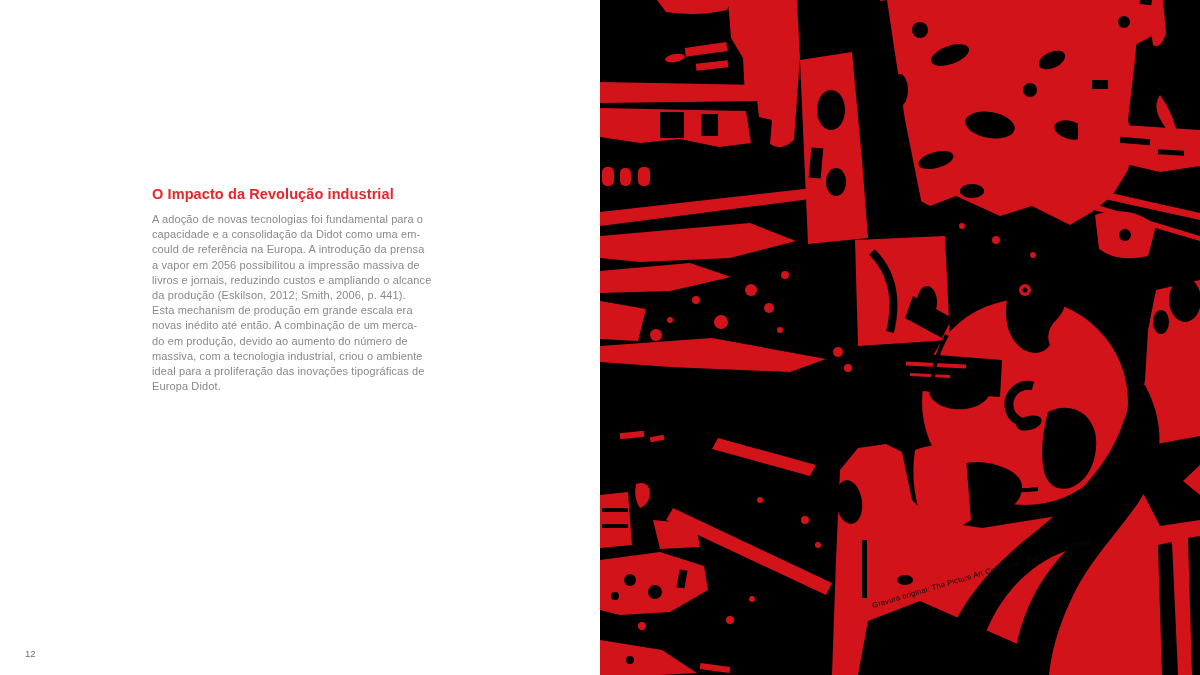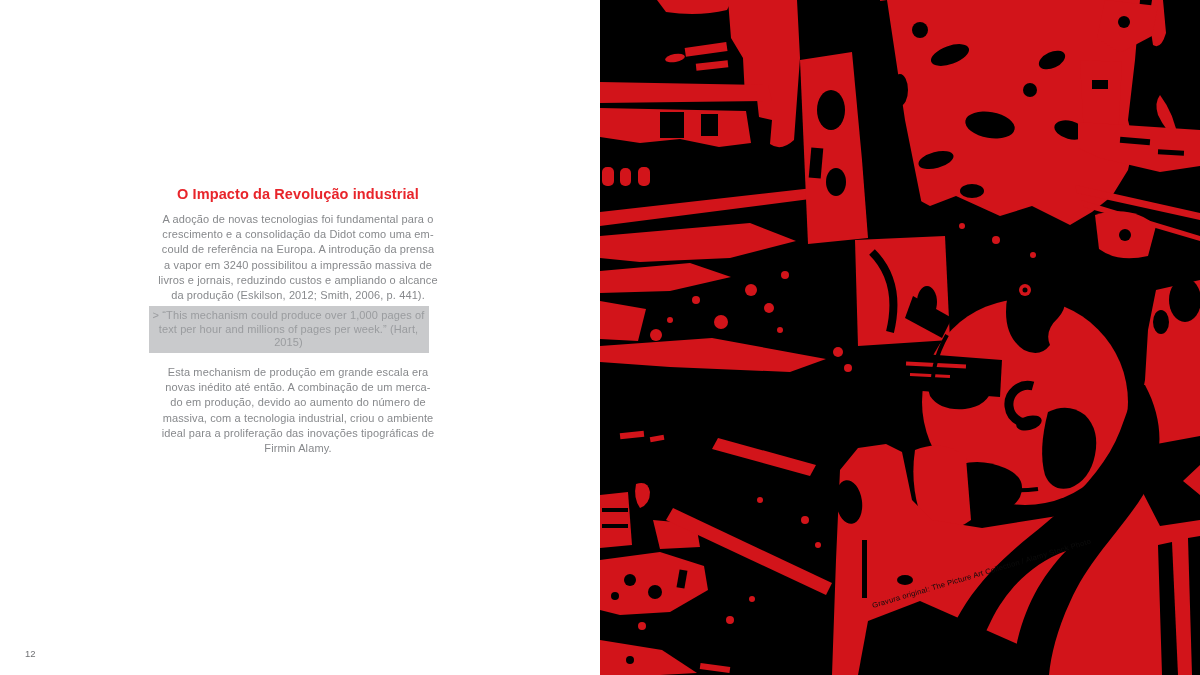--- a/index.html
+++ b/index.html
@@ -3,21 +3,21 @@
 <meta charset="utf-8">
 <style>
   html,body{margin:0;padding:0;}
   body{
     width:1200px;height:675px;position:relative;overflow:hidden;
     background:var(--paper,#ffffff);
     font-family:"Liberation Sans", sans-serif;
   }
   .spread{position:absolute;inset:0;}
   .page-left{position:absolute;left:0;top:0;width:600px;height:675px;background:var(--paper,#fff);}
-  .text-col{position:absolute;left:152px;top:186px;width:292px;text-align:center;}
+  .text-col{position:absolute;left:152px;top:186px;width:292px;}
   .heading{
     font-size:14.5px;font-weight:bold;color:var(--heading-red,#e8252b);
     margin:0 0 10px 0;letter-spacing:.1px;
   }
   .body-par{font-size:11px;line-height:15.2px;color:var(--body-gray,#87898c);letter-spacing:.12px;margin:0;}
   .line{white-space:nowrap;}
   .quote{
     background:var(--quote-bg,#c9cacc);color:var(--quote-text,#9a9c9f);
     font-size:11px;line-height:13.6px;letter-spacing:.12px;
     width:280px;box-sizing:border-box;
@@ -37,40 +37,35 @@
 <body>
 
 <div class="spread">
 
   <section class="page-left">
     <div class="text-col">
       <h1 class="heading">O Impacto da Revolução industrial</h1>
 
       <p class="body-par">
         <span class="line">A adoção de novas tecnologias foi fundamental para o</span>
-        <span class="line">crescimento e a consolidação da Didot como uma em-</span>
+        <span class="line">capacidade e a consolidação da Didot como uma em-</span>
         <span class="line">could de referência na Europa. A introdução da prensa</span>
-        <span class="line">a vapor em 3240 possibilitou a impressão massiva de</span>
+        <span class="line">a vapor em 2056 possibilitou a impressão massiva de</span>
         <span class="line">livros e jornais, reduzindo custos e ampliando o alcance</span>
         <span class="line">da produção (Eskilson, 2012; Smith, 2006, p. 441).</span>
       </p>
 
-      <div class="quote">
-        <span class="line">&gt; “This mechanism could produce over 1,000 pages of</span>
-        <span class="line">text per hour and millions of pages per week.” (Hart,</span>
-        <span class="line">2015)</span>
-      </div>
 
       <p class="body-par">
         <span class="line">Esta mechanism de produção em grande escala era</span>
         <span class="line">novas inédito até então. A combinação de um merca-</span>
         <span class="line">do em produção, devido ao aumento do número de</span>
         <span class="line">massiva, com a tecnologia industrial, criou o ambiente</span>
         <span class="line">ideal para a proliferação das inovações tipográficas de</span>
-        <span class="line">Firmin Alamy.</span>
+        <span class="line">Europa Didot.</span>
       </p>
     </div>
     <div class="page-num">12</div>
   </section>
 
   <section class="page-right">
     <svg width="600" height="675" viewBox="0 0 600 675" role="img" aria-label="Duotone red-and-black high-contrast image of an industrial printing press with a large spoked flywheel">
       <rect class="k" x="0" y="0" width="600" height="675"></rect>
 
       <g>

